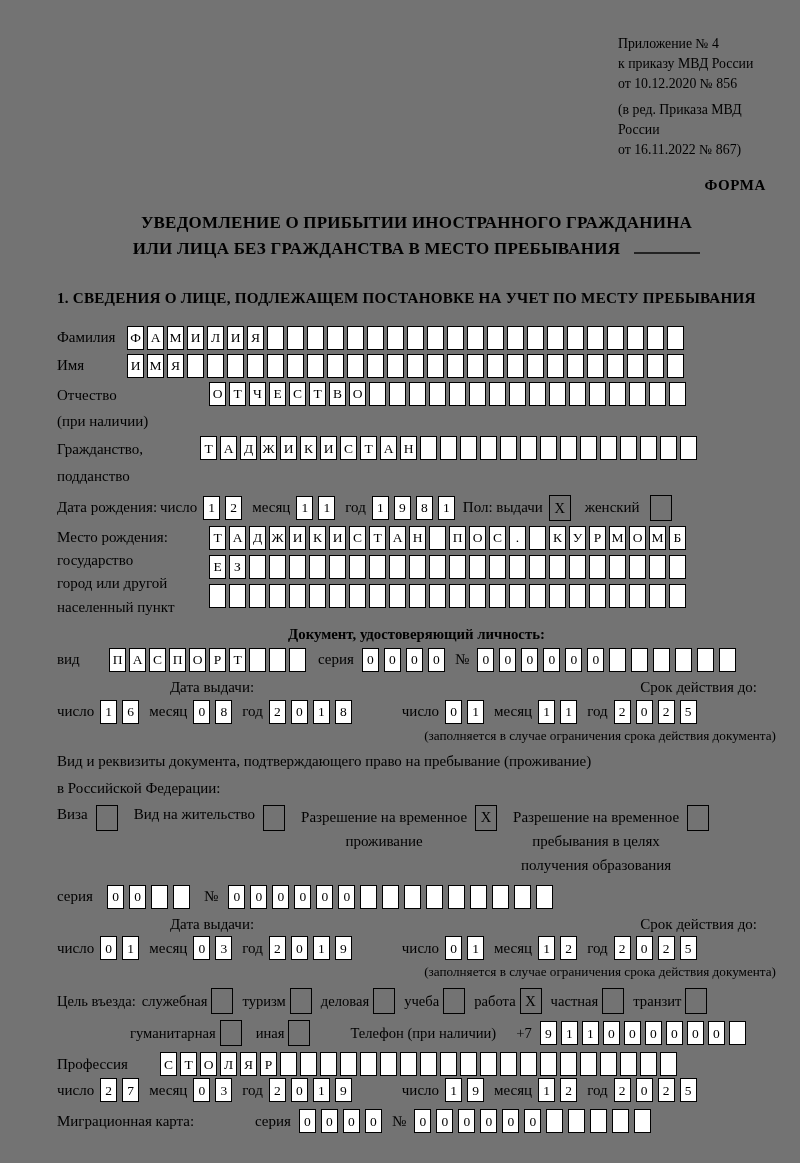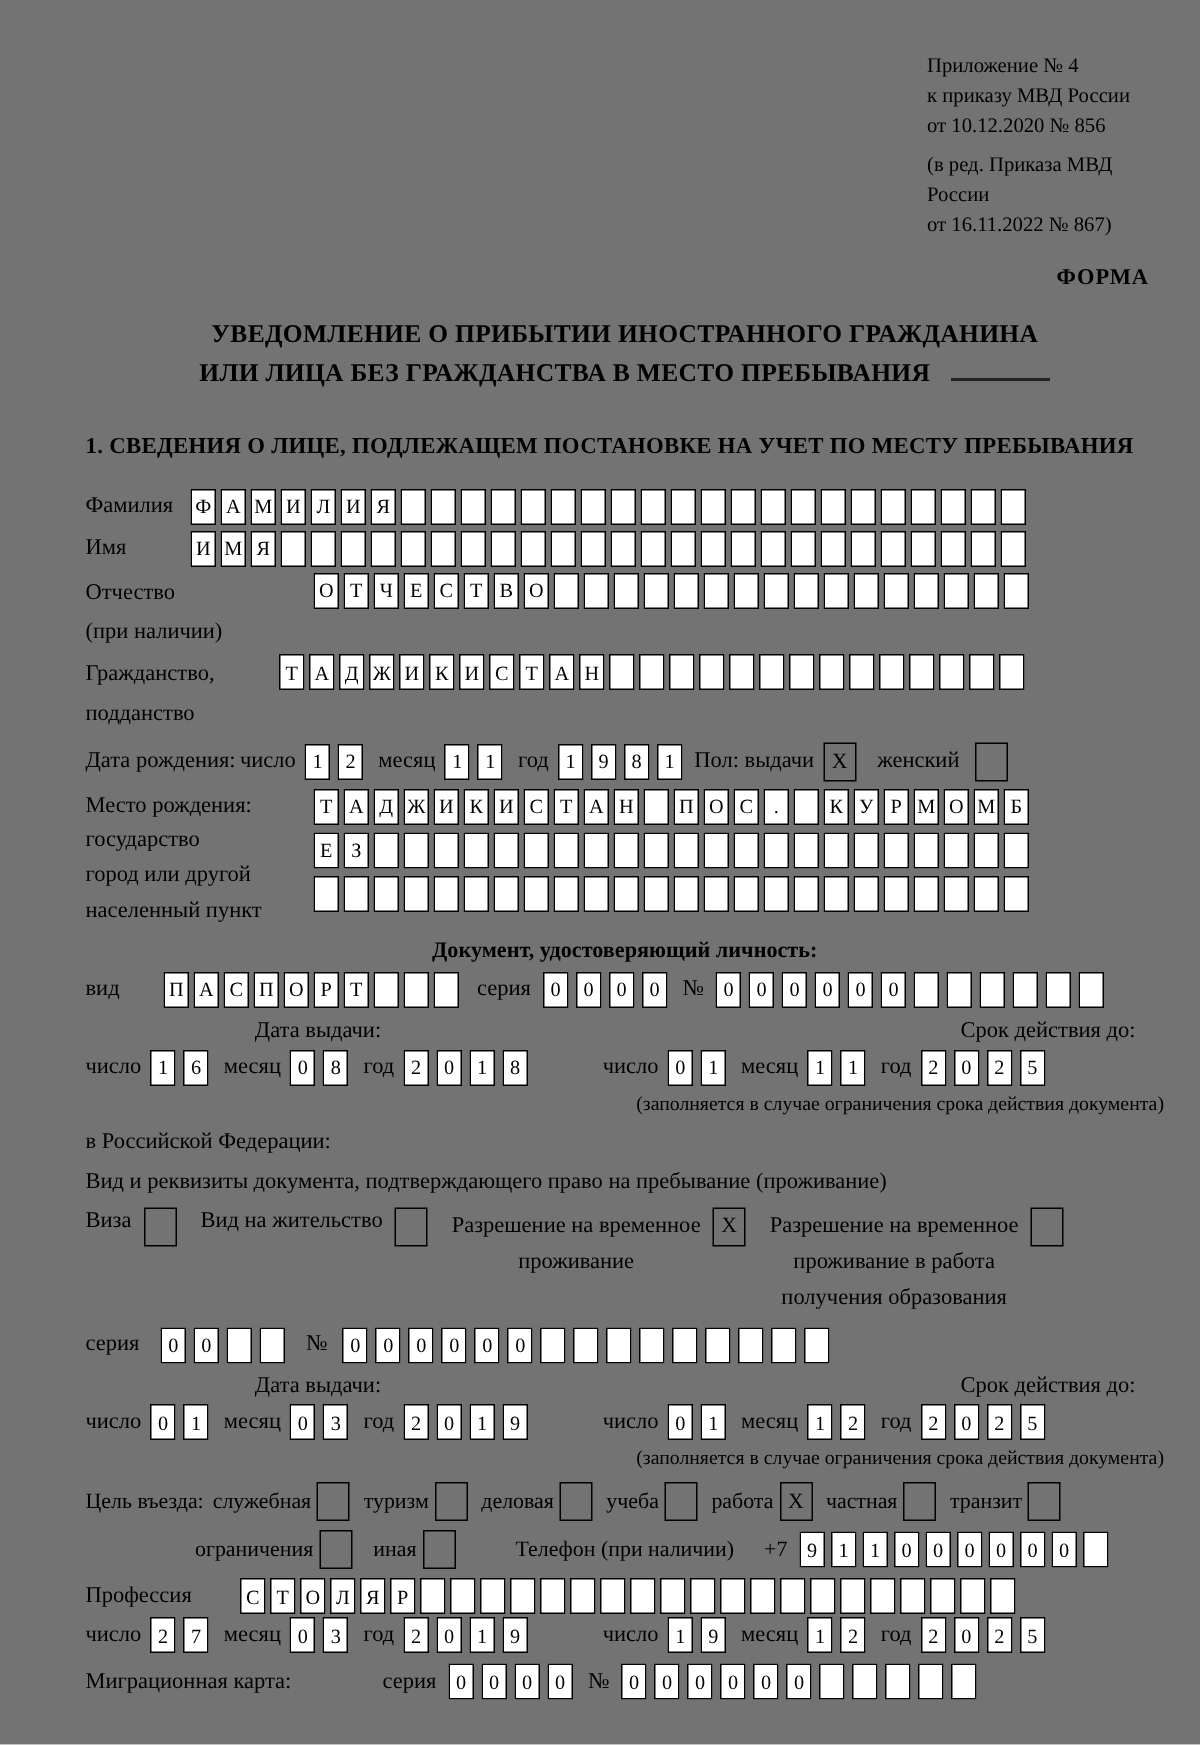--- a/index.html
+++ b/index.html
@@ -176,21 +176,21 @@
         <span class="cell"></span>
         <span class="cell"></span>
         <span class="cell"></span>
         <span class="cell"></span>
         <span class="cell"></span>
         <span class="cell"></span>
         <span class="cell"></span>
       </div>
   </div>
 
-  <div class="row top" style="margin-top:2px;">
+  <div class="row top" style="margin-top:2px;gap:14px;">
     <div class="lbl-block w129">
       <div>Гражданство,</div>
       <div>подданство</div>
     </div>
     <div class="cells">
         <span class="cell">Т</span>
         <span class="cell">А</span>
         <span class="cell">Д</span>
         <span class="cell">Ж</span>
         <span class="cell">И</span>
@@ -409,43 +409,43 @@
     <div class="cells dcells">
         <span class="cell">2</span>
         <span class="cell">0</span>
         <span class="cell">2</span>
         <span class="cell">5</span>
       </div>
   </div>
 
   <div class="note">(заполняется в случае ограничения срока действия документа)</div>
 
+  <div class="intro">Вид и реквизиты документа, подтверждающего право на пребывание (проживание)</div>
   <div class="intro">в Российской Федерации:</div>
-  <div class="intro">Вид и реквизиты документа, подтверждающего право на пребывание (проживание)</div>
 
   <div class="opts">
     <div class="opt mr16">
       <span>Виза</span>
       <span class="checkbox"></span>
     </div>
     <div class="opt mr16">
       <span>Вид на жительство</span>
       <span class="checkbox"></span>
     </div>
     <div class="opt mr16">
       <div class="opt-text">
         <div>Разрешение на временное</div>
         <div>проживание</div>
       </div>
       <span class="checkbox">X</span>
     </div>
     <div class="opt">
       <div class="opt-text">
         <div>Разрешение на временное</div>
-        <div>проживание в работа</div>
+        <div>пребывания в целях</div>
         <div>получения образования</div>
       </div>
       <span class="checkbox"></span>
     </div>
   </div>
 
   <div class="row" style="margin-top:8px;">
     <span class="lbl" style="width:50px;">серия</span>
     <div class="cells dcells">
         <span class="cell">0</span>
@@ -546,21 +546,21 @@
       </span>
     <span class="purpose" style="margin-right:0;">
         <span>транзит</span>
         <span class="checkbox"></span>
       </span>
   </div>
 
   <div class="row tight" style="margin-top:6px;">
     <span style="width:73px;flex:none;"></span>
     <span class="purpose" style="margin-right:14px;">
-        <span>ограничения</span>
+        <span>гуманитарная</span>
         <span class="checkbox"></span>
       </span>
     <span class="purpose" style="margin-right:16px;">
         <span>иная</span>
         <span class="checkbox"></span>
       </span>
     <span class="lbl" style="margin-left:24px;">Телефон (при наличии)</span>
     <span class="lbl" style="margin:0 8px 0 20px;">+7</span>
     <div class="cells dcells" style="gap:4px;">
         <span class="cell">9</span>

